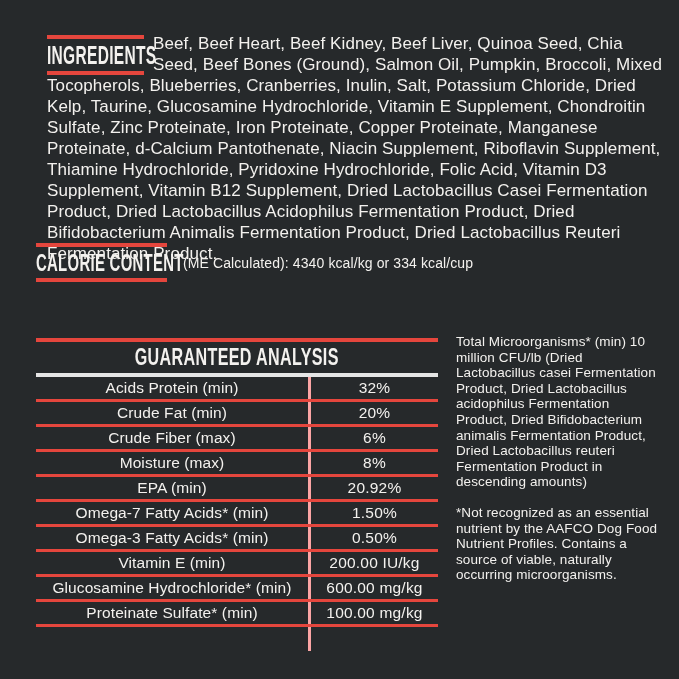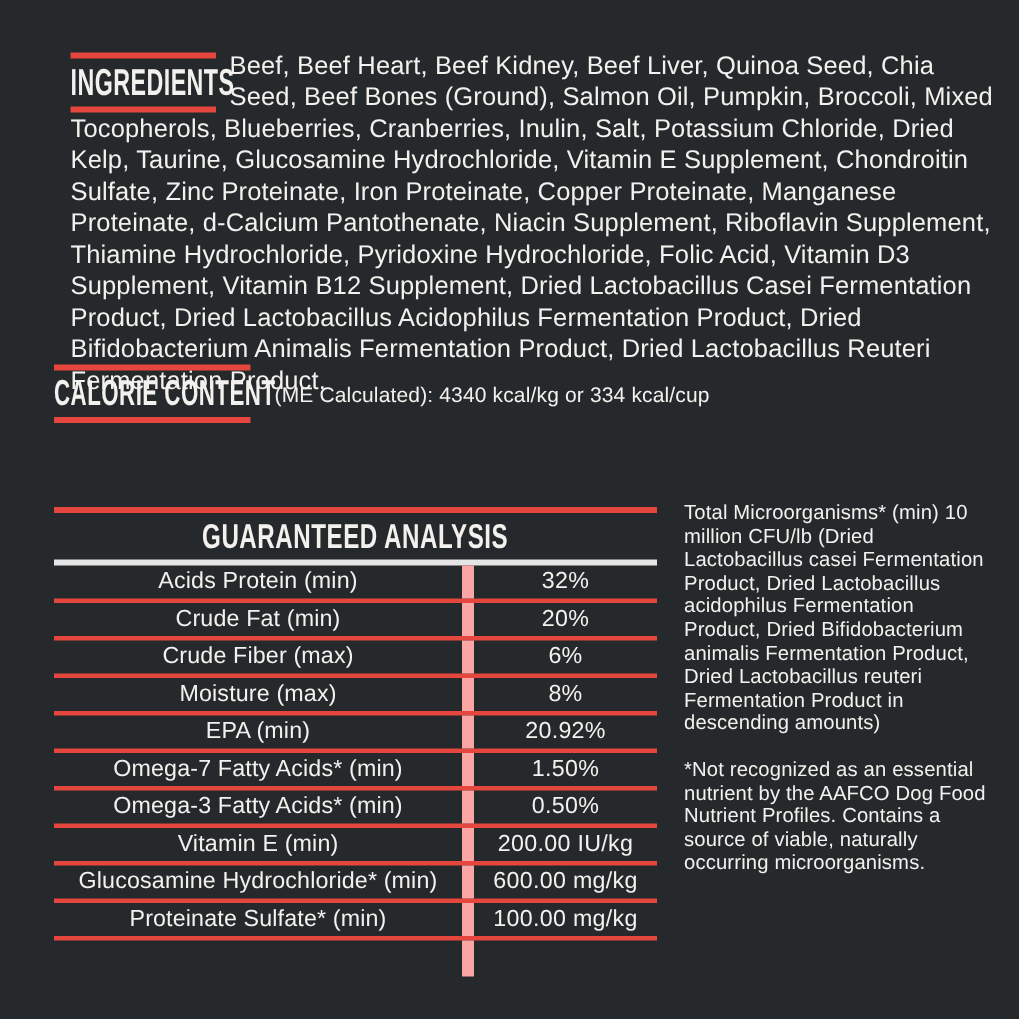--- a/index.html
+++ b/index.html
@@ -60,21 +60,21 @@
   }
   .ga-row{
     display:flex;align-items:stretch;height:22px;
   }
   .ga-row + .ga-row{border-top:3px solid #e5463d;}
   .ga-label{
     width:272px;display:flex;align-items:center;justify-content:center;
     font-size:15.5px;letter-spacing:.1px;
   }
   .ga-value{
-    flex:1;border-left:8px solid #fca5a5;
+    flex:1;border-left:3px solid #fca5a5;
     display:flex;align-items:center;justify-content:center;
     font-size:15.5px;letter-spacing:.2px;
   }
   .ga-stub{height:24px;}
   .ga-stub .ga-label,.ga-stub .ga-value{visibility:visible;}
 
   
   .micro-notes{
     position:absolute;left:456px;top:334px;width:206px;
     font-size:13.5px;line-height:15.6px;letter-spacing:.1px;

